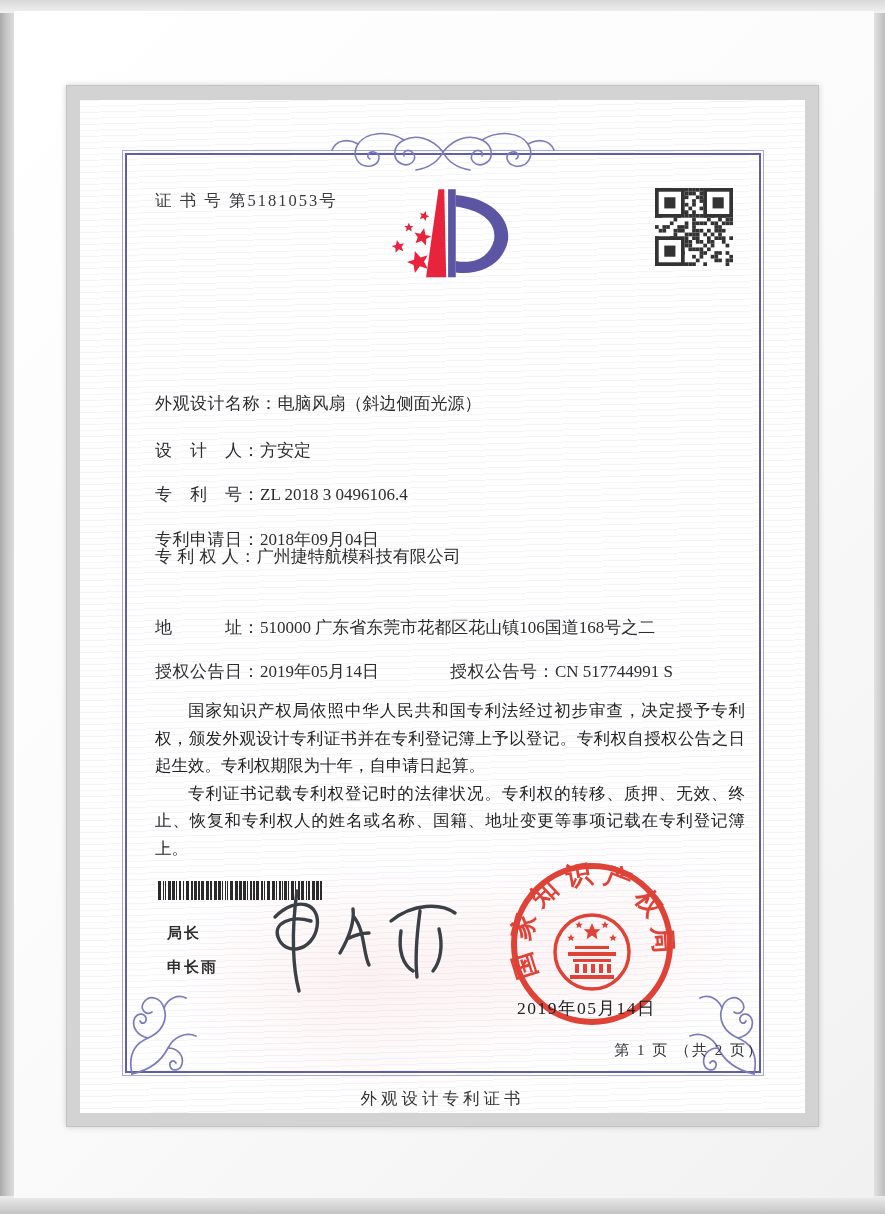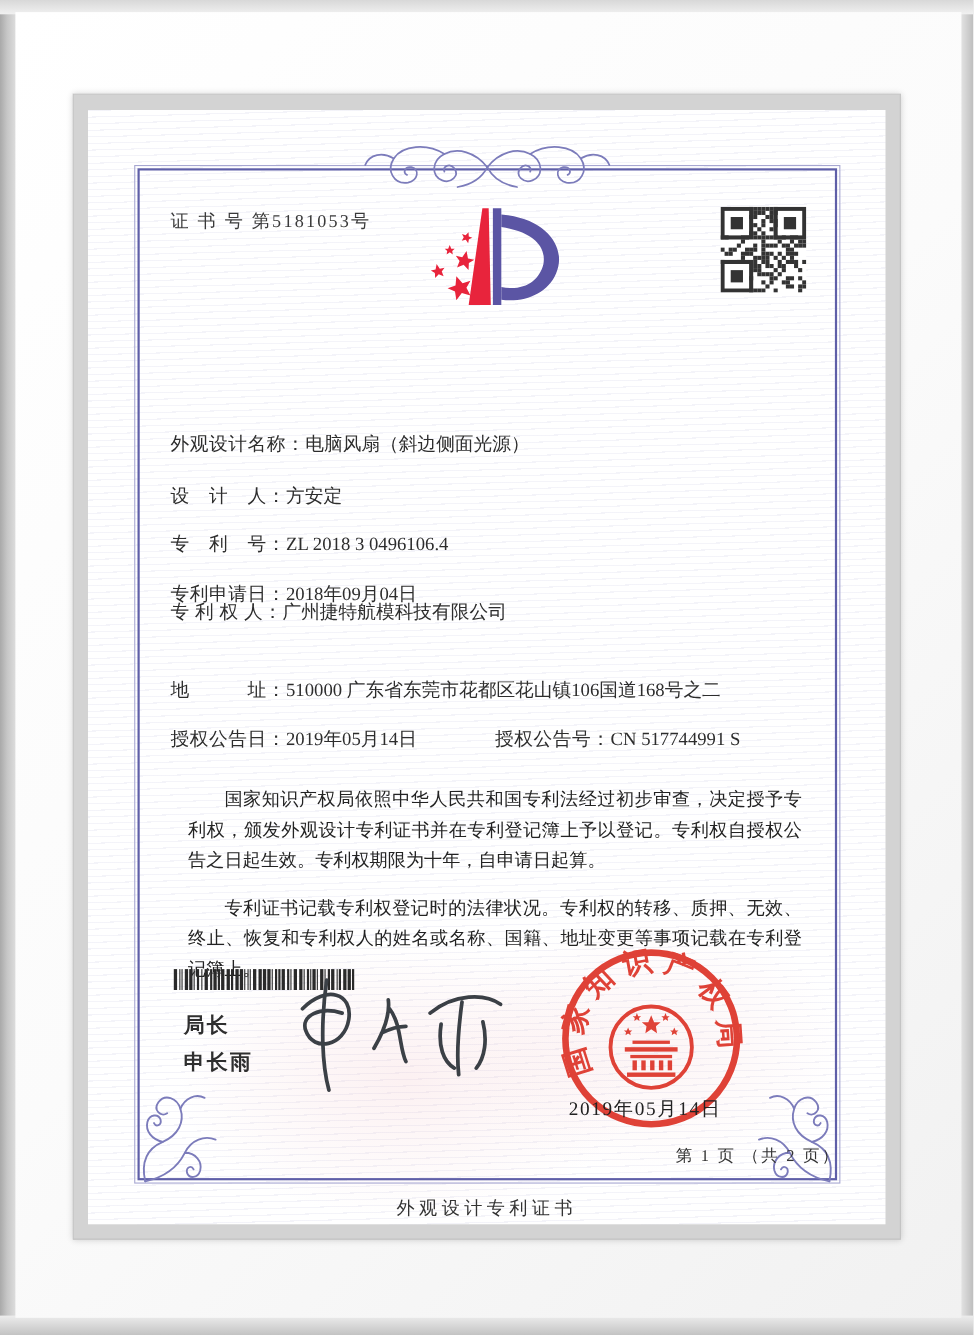--- a/index.html
+++ b/index.html
@@ -43,27 +43,27 @@
   .title{left:42px;top:198px;width:642px;text-align:center;font-size:35px;font-weight:bold;
     letter-spacing:9px;color:#3c3c3c;}
 
   .field{left:75px;width:600px;font-size:17px;color:#2d2d2d;white-space:nowrap;}
   .field .lab{letter-spacing:.5px;}
   .f1{top:292px}.f2{top:339px}.f3{top:383px}.f4{top:428px}.f5{top:445px}.f6{top:516px}.f7{top:560px}
   .grant-pair{position:absolute;left:295px;top:0;}
 
   .legal{left:75px;top:597px;width:590px;font-size:16.5px;line-height:27.5px;color:#232323;
     text-align:justify;}
-  .legal p{margin:16px;text-indent:33px;}
+  .legal p{margin:0;text-indent:33px;}
 
   .barcode{left:78px;top:781px;width:202px;height:19px;display:flex;align-items:stretch;}
   .barcode i{display:block;background:#2a2a2a;}
 
   .director{left:87px;top:816px;font-family:"Liberation Sans","DejaVu Sans",sans-serif;
-    font-size:19px;font-weight:600;color:#2f2f2f;line-height:34px;letter-spacing:2px;}
+    font-size:15px;font-weight:600;color:#2f2f2f;line-height:34px;letter-spacing:2px;}
   .signature{left:175px;top:775px;width:215px;height:128px;}
 
   .seal{left:428px;top:760px;width:168px;height:168px;z-index:4;opacity:.92;}
   .seal-date{left:437px;top:896px;font-size:17.5px;letter-spacing:1.5px;color:#222;z-index:5;}
 
   .page-info{left:42px;top:941px;width:642px;text-align:right;font-size:15px;
     letter-spacing:2px;color:#333;}
   .footer-note{left:0;top:988px;width:725px;text-align:center;font-size:16.5px;
     letter-spacing:4px;color:#333;}
 </style>

